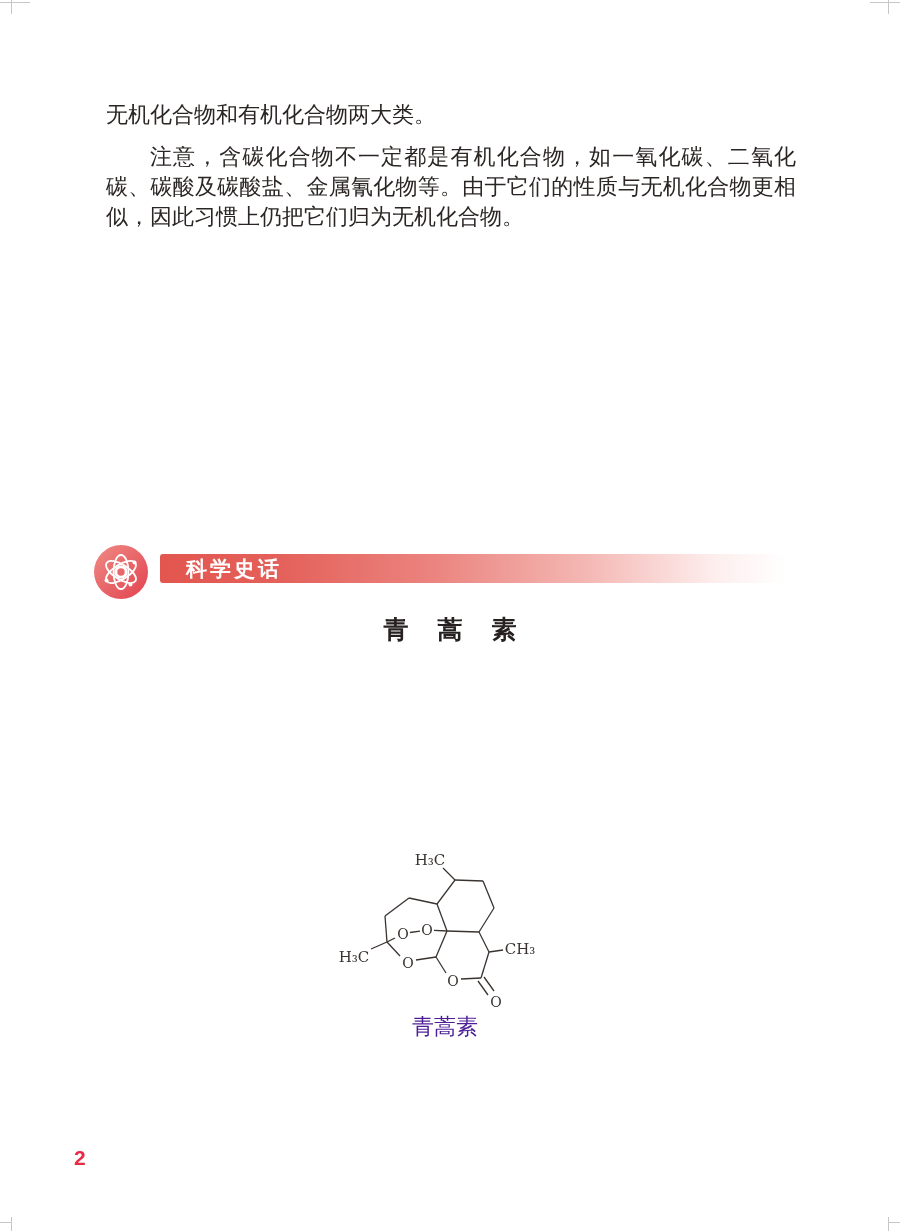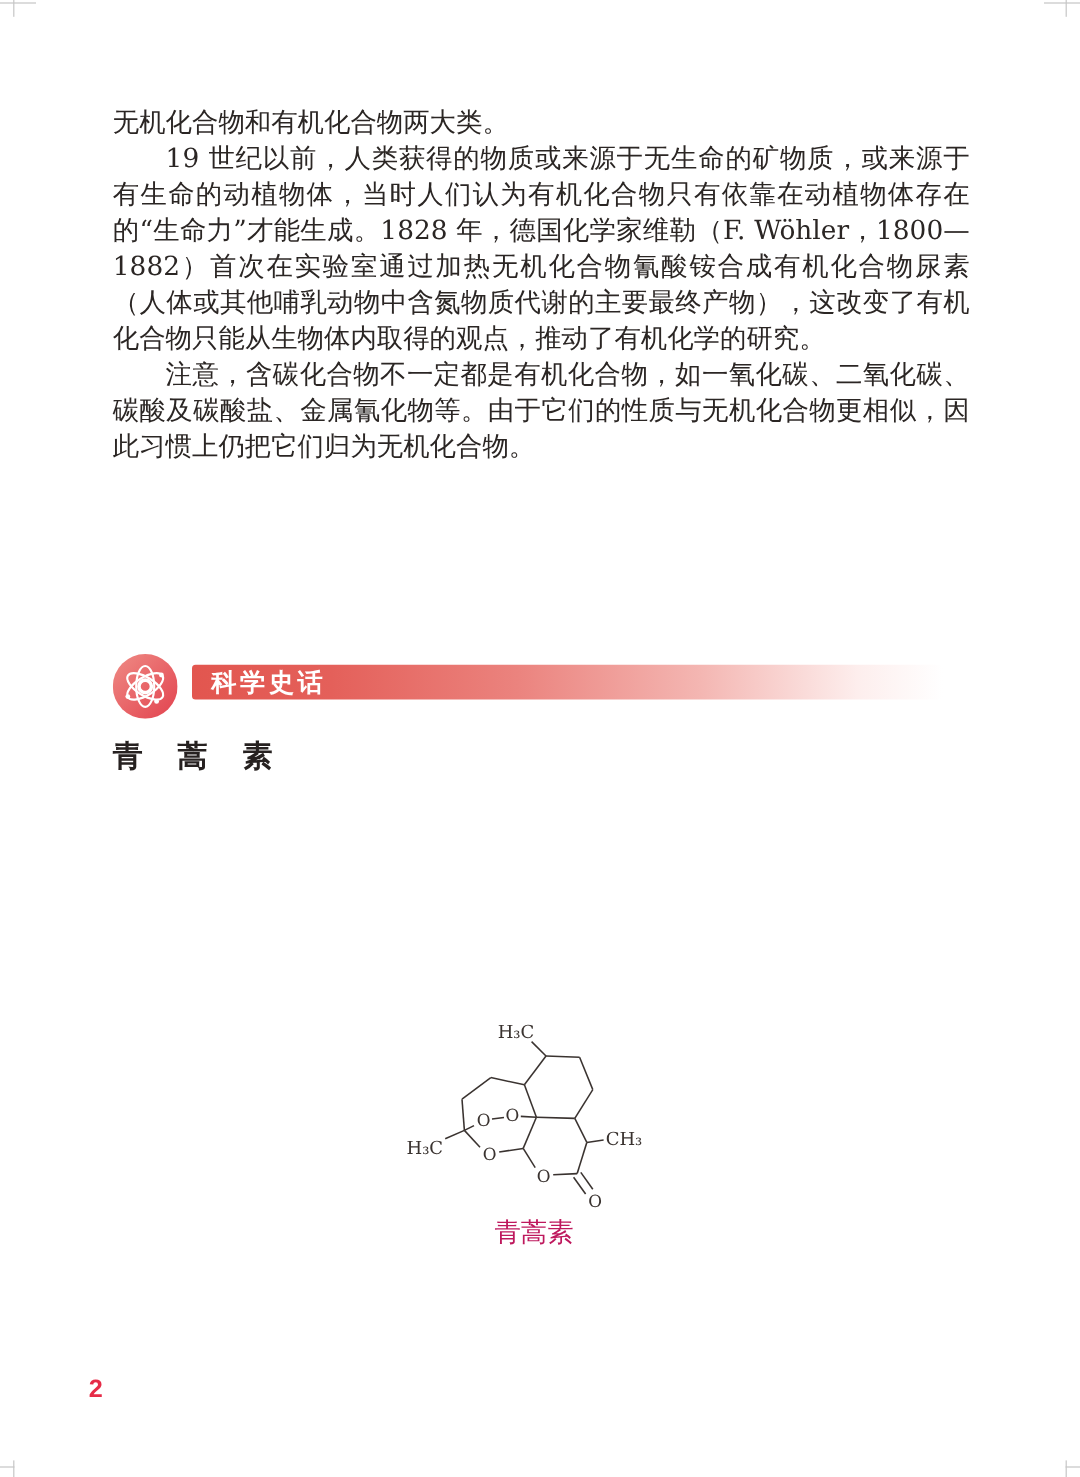--- a/index.html
+++ b/index.html
@@ -4,47 +4,47 @@
 <style>
   html,body{margin:0;padding:0;background:#ffffff;}
   .page{
     position:relative;width:900px;height:1231px;background:#ffffff;
     font-family:"DejaVu Serif","Liberation Serif",serif;color:#2b2624;overflow:hidden;
   }
   
   .mark{position:absolute;background:#c6c6c6;}
   
   .textcol{position:absolute;left:94px;width:714px;}
-  .para{font-size:22px;line-height:30px;text-align:justify;text-justify:inter-ideograph;margin:0;}
+  .para{font-size:22px;line-height:30px;text-align:justify;text-justify:inter-ideograph;margin:12px;}
   .indent{text-indent:2em;}
   .boldseg{font-family:"Liberation Sans","DejaVu Sans",sans-serif;font-weight:bold;color:#1f1b19;}
   
   .banner-bar{
     position:absolute;left:160px;top:554px;width:645px;height:29px;border-radius:3px;
     background:linear-gradient(to right,#e2564f 0%,#e4605a 18%,#eb837e 42%,#f4b7b3 66%,#fdeeed 86%,#ffffff 97%);
     display:flex;align-items:center;
   }
   .banner-label{
     font-size:21px;color:#ffffff;letter-spacing:3px;font-weight:bold;
-    font-family:"DejaVu Serif","Liberation Serif",serif;padding-left:16px;
+    font-family:"DejaVu Serif","Liberation Serif",serif;padding-left:26px;
   }
   .banner-icon{position:absolute;left:94px;top:545px;width:54px;height:54px;}
   
   .story-title{
-    position:absolute;left:94px;top:613px;width:714px;text-align:left;
+    position:absolute;left:94px;top:613px;width:714px;text-align:center;
     font-size:25px;font-weight:bold;color:#262120;letter-spacing:2px;
   }
   .story-body{
     position:absolute;left:94px;top:656px;width:714px;
     font-size:21.5px;line-height:29.6px;text-align:justify;font-style:italic;color:#2a2522;
   }
   .molecule{position:absolute;left:330px;top:845px;width:230px;height:170px;}
   .mol-caption{
     position:absolute;left:330px;top:1012px;width:230px;text-align:center;
-    font-size:22px;color:#be185d;font-style:normal;
+    font-size:22px;color:#4c1d95;font-style:normal;
   }
   .outro{position:absolute;left:94px;top:1052px;width:714px;}
   .page-number{
     position:absolute;left:74px;top:1146px;font-size:21px;font-weight:bold;color:#e62b47;
     font-family:"Liberation Sans","DejaVu Sans",sans-serif;
   }
 </style>
 </head>
 <body>
 
@@ -54,21 +54,20 @@
   <div class="mark" style="left:11px;top:0;width:1px;height:14px;"></div>
   <div class="mark" style="left:870px;top:2px;width:30px;height:1px;"></div>
   <div class="mark" style="left:888px;top:0;width:1px;height:14px;"></div>
   <div class="mark" style="left:0;top:1222px;width:12px;height:1px;"></div>
   <div class="mark" style="left:11px;top:1217px;width:1px;height:14px;"></div>
   <div class="mark" style="left:888px;top:1222px;width:12px;height:1px;"></div>
   <div class="mark" style="left:888px;top:1217px;width:1px;height:14px;"></div>
 
   <div class="textcol" style="top:88px;">
     <p class="para">无机化合物和有机化合物两大类。</p>
-    <p class="para indent">19 世纪以前，人类获得的物质或来源于无生命的矿物质，或来源于有生命的动植物体，当时人们认为有机化合物只有依靠在动植物体存在的“生命力”才能生成。1828 年，德国化学家维勒（F. Wöhler，1800—1882）首次在实验室通过加热无机化合物氰酸铵合成有机化合物尿素（人体或其他哺乳动物中含氮物质代谢的主要最终产物），这改变了有机化合物只能从生物体内取得的观点，推动了有机化学的研究。</p>
     <p class="para indent">注意，含碳化合物不一定都是有机化合物，如一氧化碳、二氧化碳、碳酸及碳酸盐、金属氰化物等。由于它们的性质与无机化合物更相似，因此习惯上仍把它们归为无机化合物。</p>
   </div>
 
   <div class="banner-bar">
     <span class="banner-label">科学史话</span>
   </div>
   <svg class="banner-icon" viewBox="0 0 54 54">
     <defs>
       <linearGradient id="badge" x1="0" y1="0" x2="1" y2="1">
         <stop offset="0" stop-color="#ef8b85"></stop>

